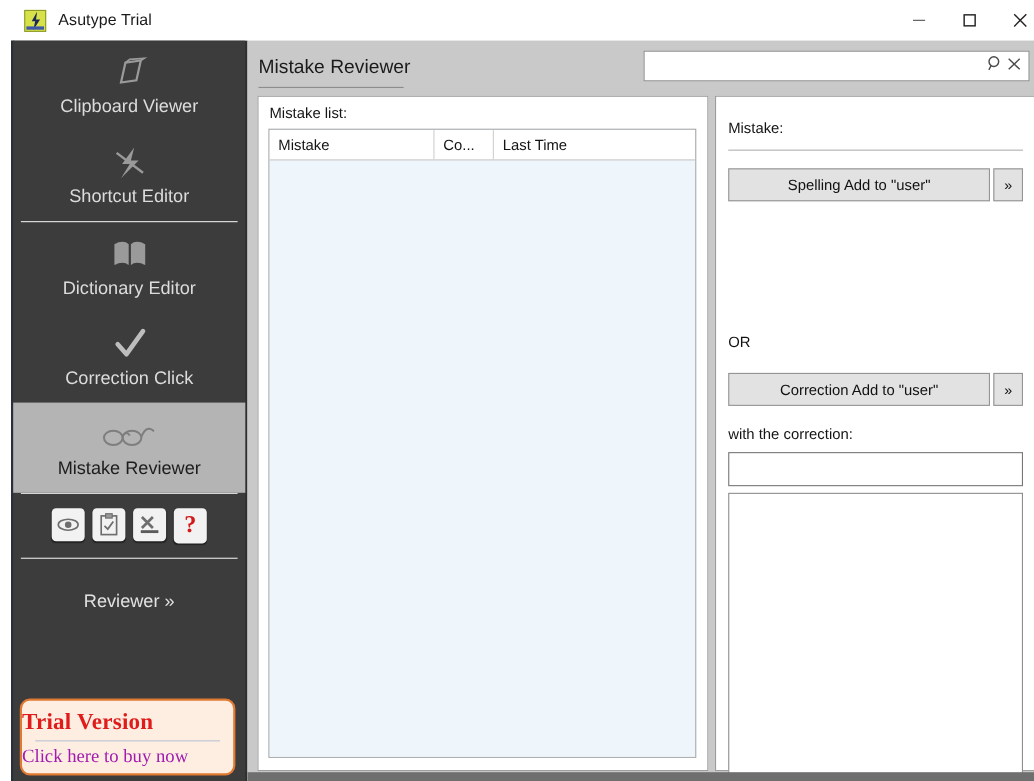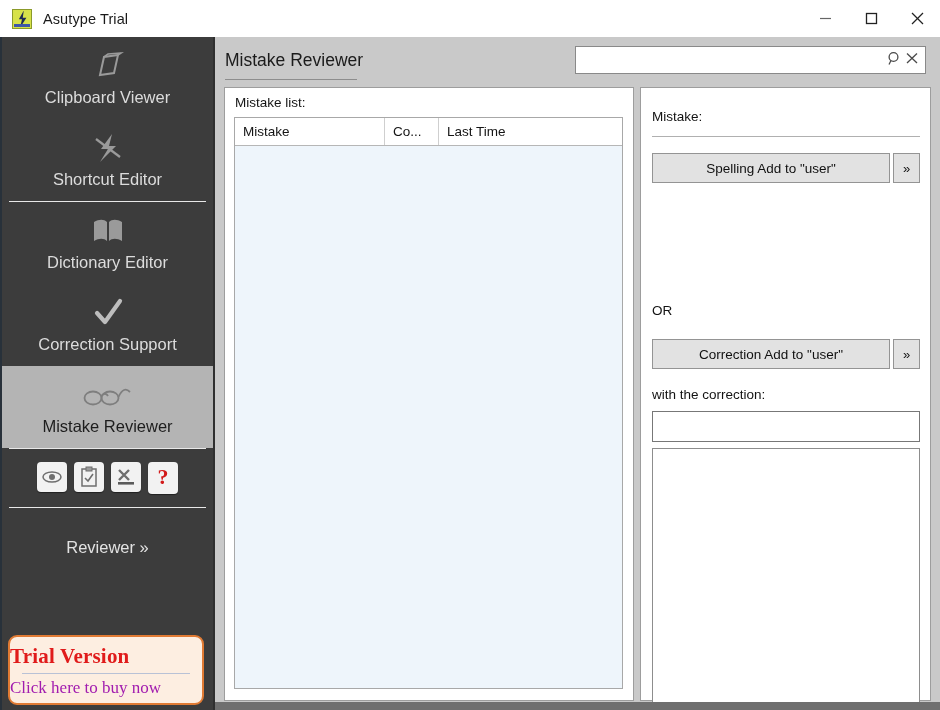--- a/index.html
+++ b/index.html
@@ -10,20 +10,21 @@
     overflow: hidden;
     background: #ffffff;
     font-family: "Liberation Sans", sans-serif;
   }
 
   #app {
     position: relative;
     width: 752px;
     height: 710px;
     background: #ffffff;
+    margin-left: 10px;
   }
 
   
   .titlebar {
     position: absolute;
     left: 0; top: 0;
     width: 940px; height: 37px;
     background: #ffffff;
     border-bottom: 1px solid #d9d9d9;
     display: flex;
@@ -451,21 +452,21 @@
         </div>
         <div class="nav-label">Dictionary Editor</div>
       </div>
 
       <div class="nav-item">
         <div class="nav-icon">
           <svg width="40" height="34" viewBox="0 0 40 34">
             <path d="M9 17 L17 26 L32 5" fill="none" stroke="#bdbdbd" stroke-width="4.2" stroke-linecap="round" stroke-linejoin="round"></path>
           </svg>
         </div>
-        <div class="nav-label">Correction Support</div>
+        <div class="nav-label">Correction Click</div>
       </div>
 
       <div class="nav-item selected">
         <div class="nav-icon">
           <svg width="52" height="30" viewBox="0 0 52 30">
             <ellipse cx="11" cy="18" rx="8.5" ry="6.5" fill="none" stroke="#7e7e7e" stroke-width="1.8"></ellipse>
             <ellipse cx="28" cy="18" rx="8.5" ry="6.5" fill="none" stroke="#7e7e7e" stroke-width="1.8"></ellipse>
             <path d="M19.5 16 C21.5 13 24.5 13 26 16" fill="none" stroke="#7e7e7e" stroke-width="1.8"></path>
             <path d="M36.5 17 C40 9 44 8 48 12" fill="none" stroke="#7e7e7e" stroke-width="1.8"></path>
           </svg>

